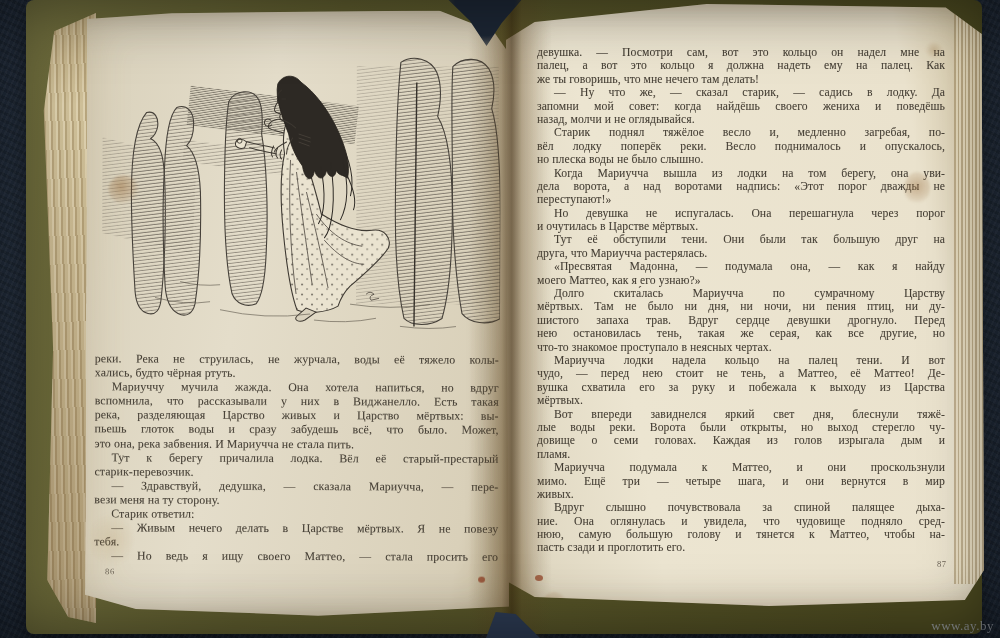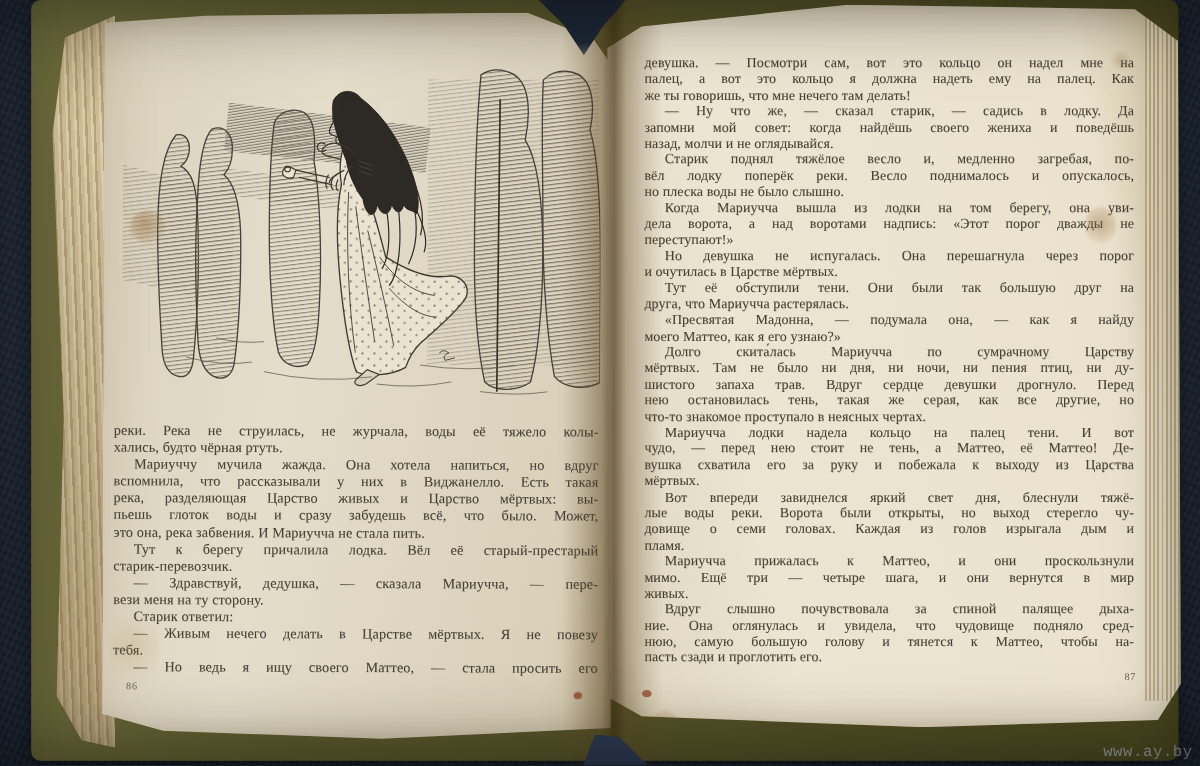--- a/index.html
+++ b/index.html
@@ -78,21 +78,21 @@
   .st3 { left:393px; top:566px; width:7px;  height:6px; background:rgba(148,60,34,.75); filter:blur(.4px); }
   .st2 { left:398px; top:168px; width:26px; height:32px;
          background: radial-gradient(circle at 50% 45%, rgba(150,106,58,.42), rgba(150,106,58,.14) 60%, transparent 78%); }
   .st4 { left:29px;  top:571px; width:8px;  height:6px; background:rgba(150,62,35,.72); filter:blur(.4px); }
   .st5 { left:34px;  top:588px; width:28px; height:40px;
          background: radial-gradient(circle at 45% 30%, rgba(150,110,60,.30), transparent 72%); }
   .st7 { left:418px; top:38px;  width:20px; height:16px;
          background: radial-gradient(circle, rgba(150,110,60,.30), transparent 70%); }
   .wm {
     position:absolute; right:6px; bottom:4px; z-index:6;
-    font-family:Liberation Mono, monospace; font-size:13px; letter-spacing:.5px;
+    font-family:Liberation Serif, serif; font-size:13px; letter-spacing:.5px;
     color:var(--watermark,#9ba0a8); opacity:.85;margin-left:48px;
   }
   .vignette { position:absolute; inset:0; z-index:8; pointer-events:none;
     box-shadow: inset 0 0 70px rgba(0,0,0,.5); }
 </style>
 </head>
 <body>
 
 <div class="scene">
   <div class="fabric-tex"></div>
@@ -232,21 +232,21 @@
         <div class="tl j">нею остановилась тень, такая же серая, как все другие, но</div>
         <div class="tl">что-то знакомое проступало в неясных чертах.</div>
         <div class="tl j in">Мариучча лодки надела кольцо на палец тени. И вот</div>
         <div class="tl j">чудо, — перед нею стоит не тень, а Маттео, её Маттео! Де-</div>
         <div class="tl j">вушка схватила его за руку и побежала к выходу из Царства</div>
         <div class="tl">мёртвых.</div>
         <div class="tl j in">Вот впереди завиднелся яркий свет дня, блеснули тяжё-</div>
         <div class="tl j">лые воды реки. Ворота были открыты, но выход стерегло чу-</div>
         <div class="tl j">довище о семи головах. Каждая из голов изрыгала дым и</div>
         <div class="tl">пламя.</div>
-        <div class="tl j in">Мариучча прижалась к Маттео, и они проскользнули</div>
+        <div class="tl j in">Мариучча подумала к Маттео, и они проскользнули</div>
         <div class="tl j">мимо. Ещё три — четыре шага, и они вернутся в мир</div>
         <div class="tl">живых.</div>
         <div class="tl j in">Вдруг слышно почувствовала за спиной палящее дыха-</div>
         <div class="tl j">ние. Она оглянулась и увидела, что чудовище подняло сред-</div>
         <div class="tl j">нюю, самую большую голову и тянется к Маттео, чтобы на-</div>
         <div class="tl">пасть сзади и проглотить его.</div>
       </div>
     <div class="pagenum pn-right">87</div>
     <div class="stain st2"></div>
     <div class="stain st4"></div>

